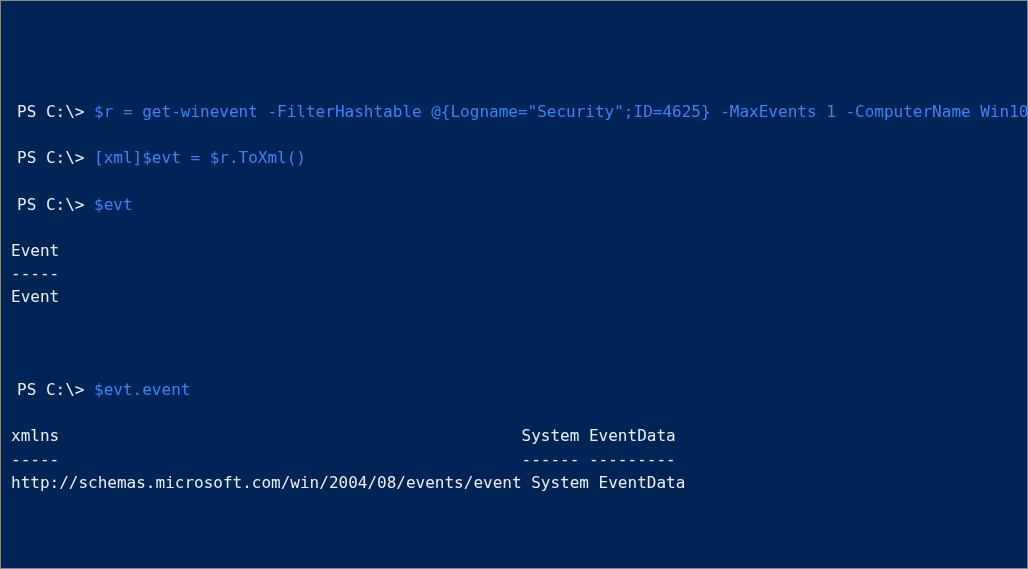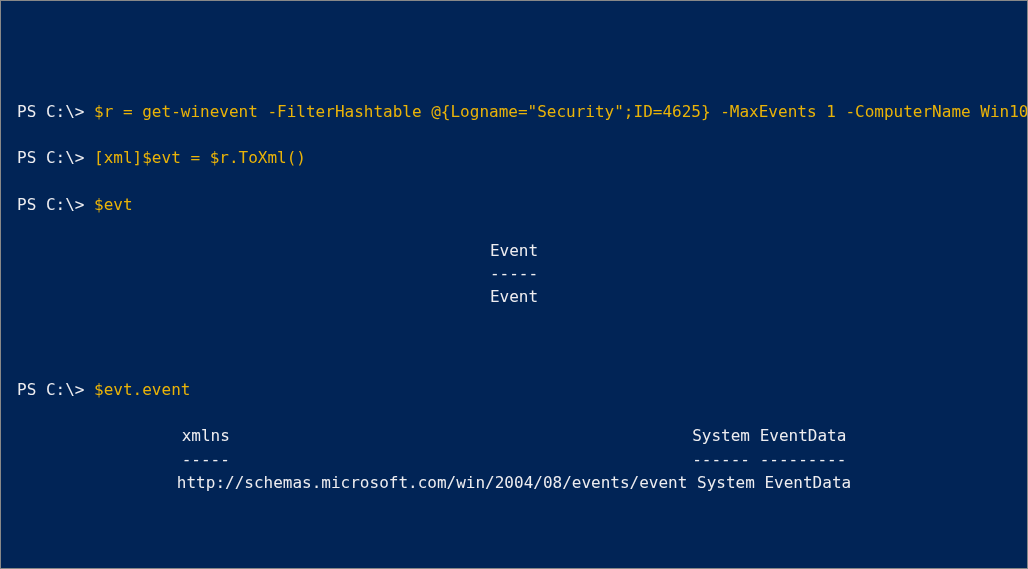--- a/index.html
+++ b/index.html
@@ -18,26 +18,25 @@
       overflow: hidden;
       border: 1px solid #888;
       line-height: 1.45;
       white-space: pre;
     }
     .prompt {
       display: inline;
       margin-left: 6px;
     }
     .cmd {
-      color: #eab308;
+      color: #3b82f6;
       display: inline;
     }
     .out {
       display: block;
-      text-align: center;
     }
   </style>
 </head>
 <body>
 
 
 
 <div id="terminal"><div><span class="prompt">PS C:\&gt; </span><span class="cmd">$r = get-winevent -FilterHashtable @{Logname="Security";ID=4625} -MaxEvents 1 -ComputerName Win10</span></div><div>&nbsp;</div><div><span class="prompt">PS C:\&gt; </span><span class="cmd">[xml]$evt = $r.ToXml()</span></div><div>&nbsp;</div><div><span class="prompt">PS C:\&gt; </span><span class="cmd">$evt</span></div><div>&nbsp;</div><div class="out">Event</div><div class="out">-----</div><div class="out">Event</div><div>&nbsp;</div><div>&nbsp;</div><div>&nbsp;</div><div><span class="prompt">PS C:\&gt; </span><span class="cmd">$evt.event</span></div><div>&nbsp;</div><div class="out">xmlns                                                System EventData</div><div class="out">-----                                                ------ ---------</div><div class="out">http://schemas.microsoft.com/win/2004/08/events/event System EventData</div><div>&nbsp;</div><div>&nbsp;</div><div>&nbsp;</div><div><span class="prompt">PS C:\&gt; </span><span class="cmd">$evt.event.EventData</span></div></div>
 
 

